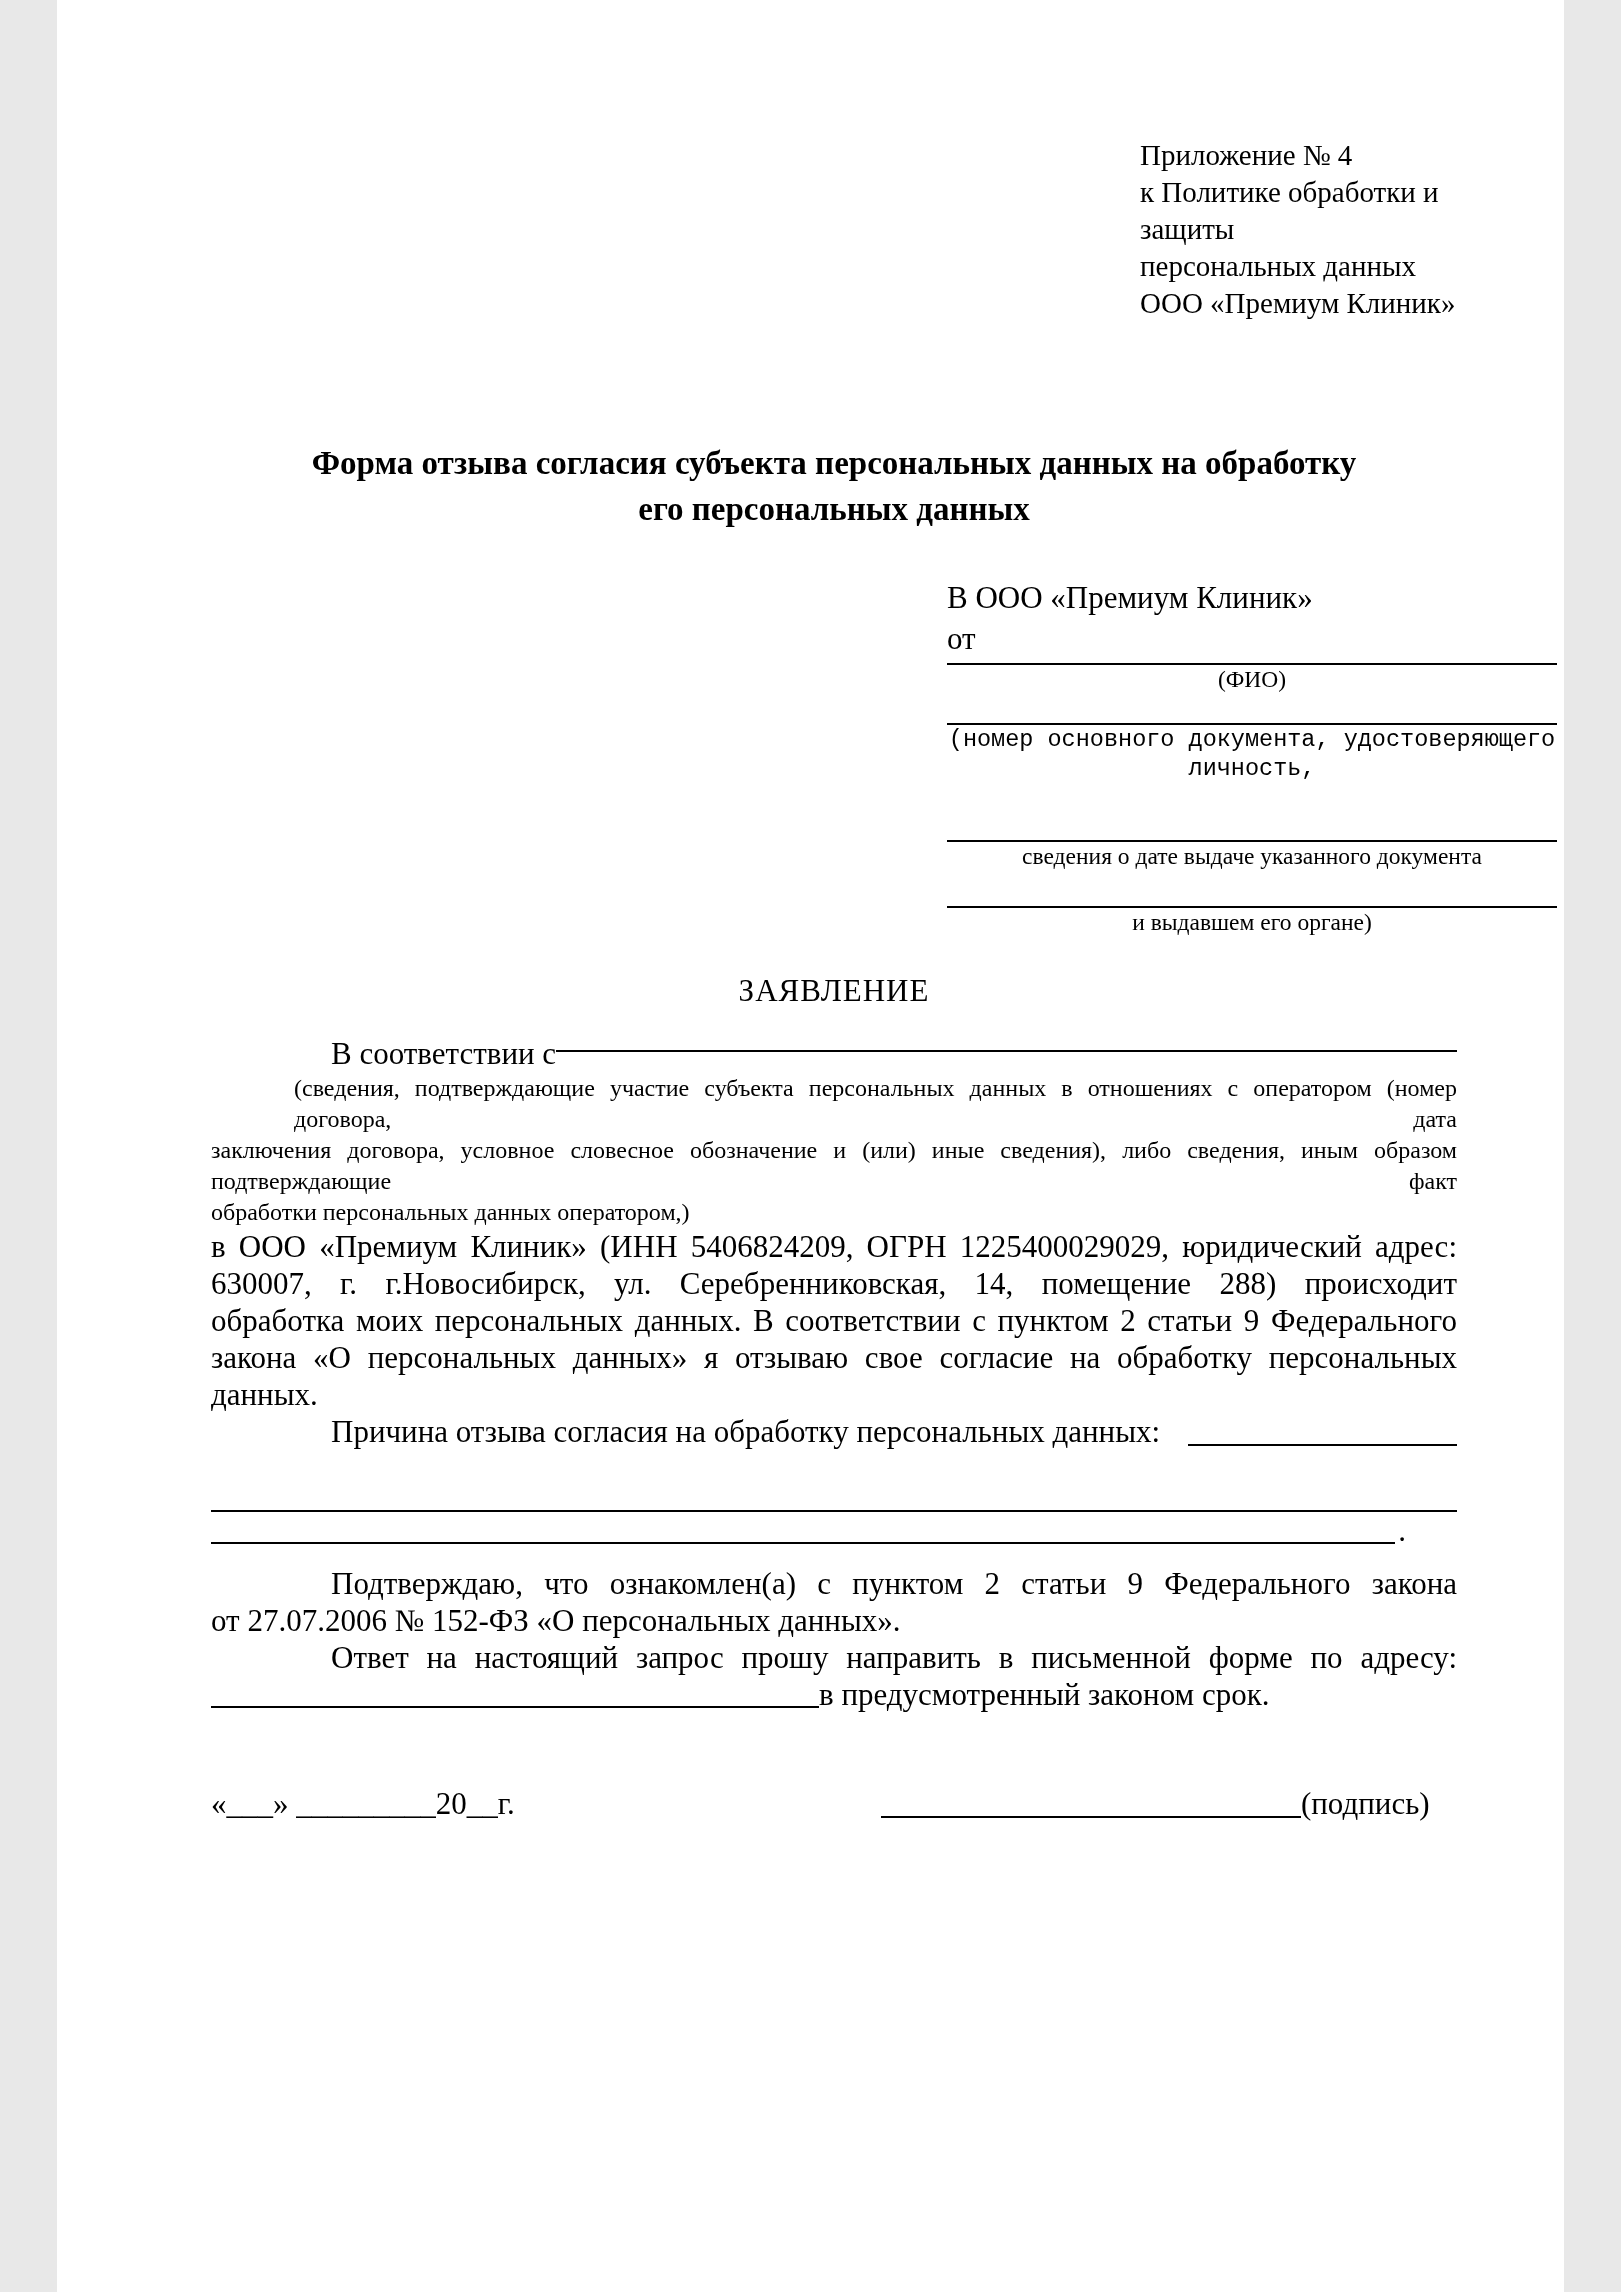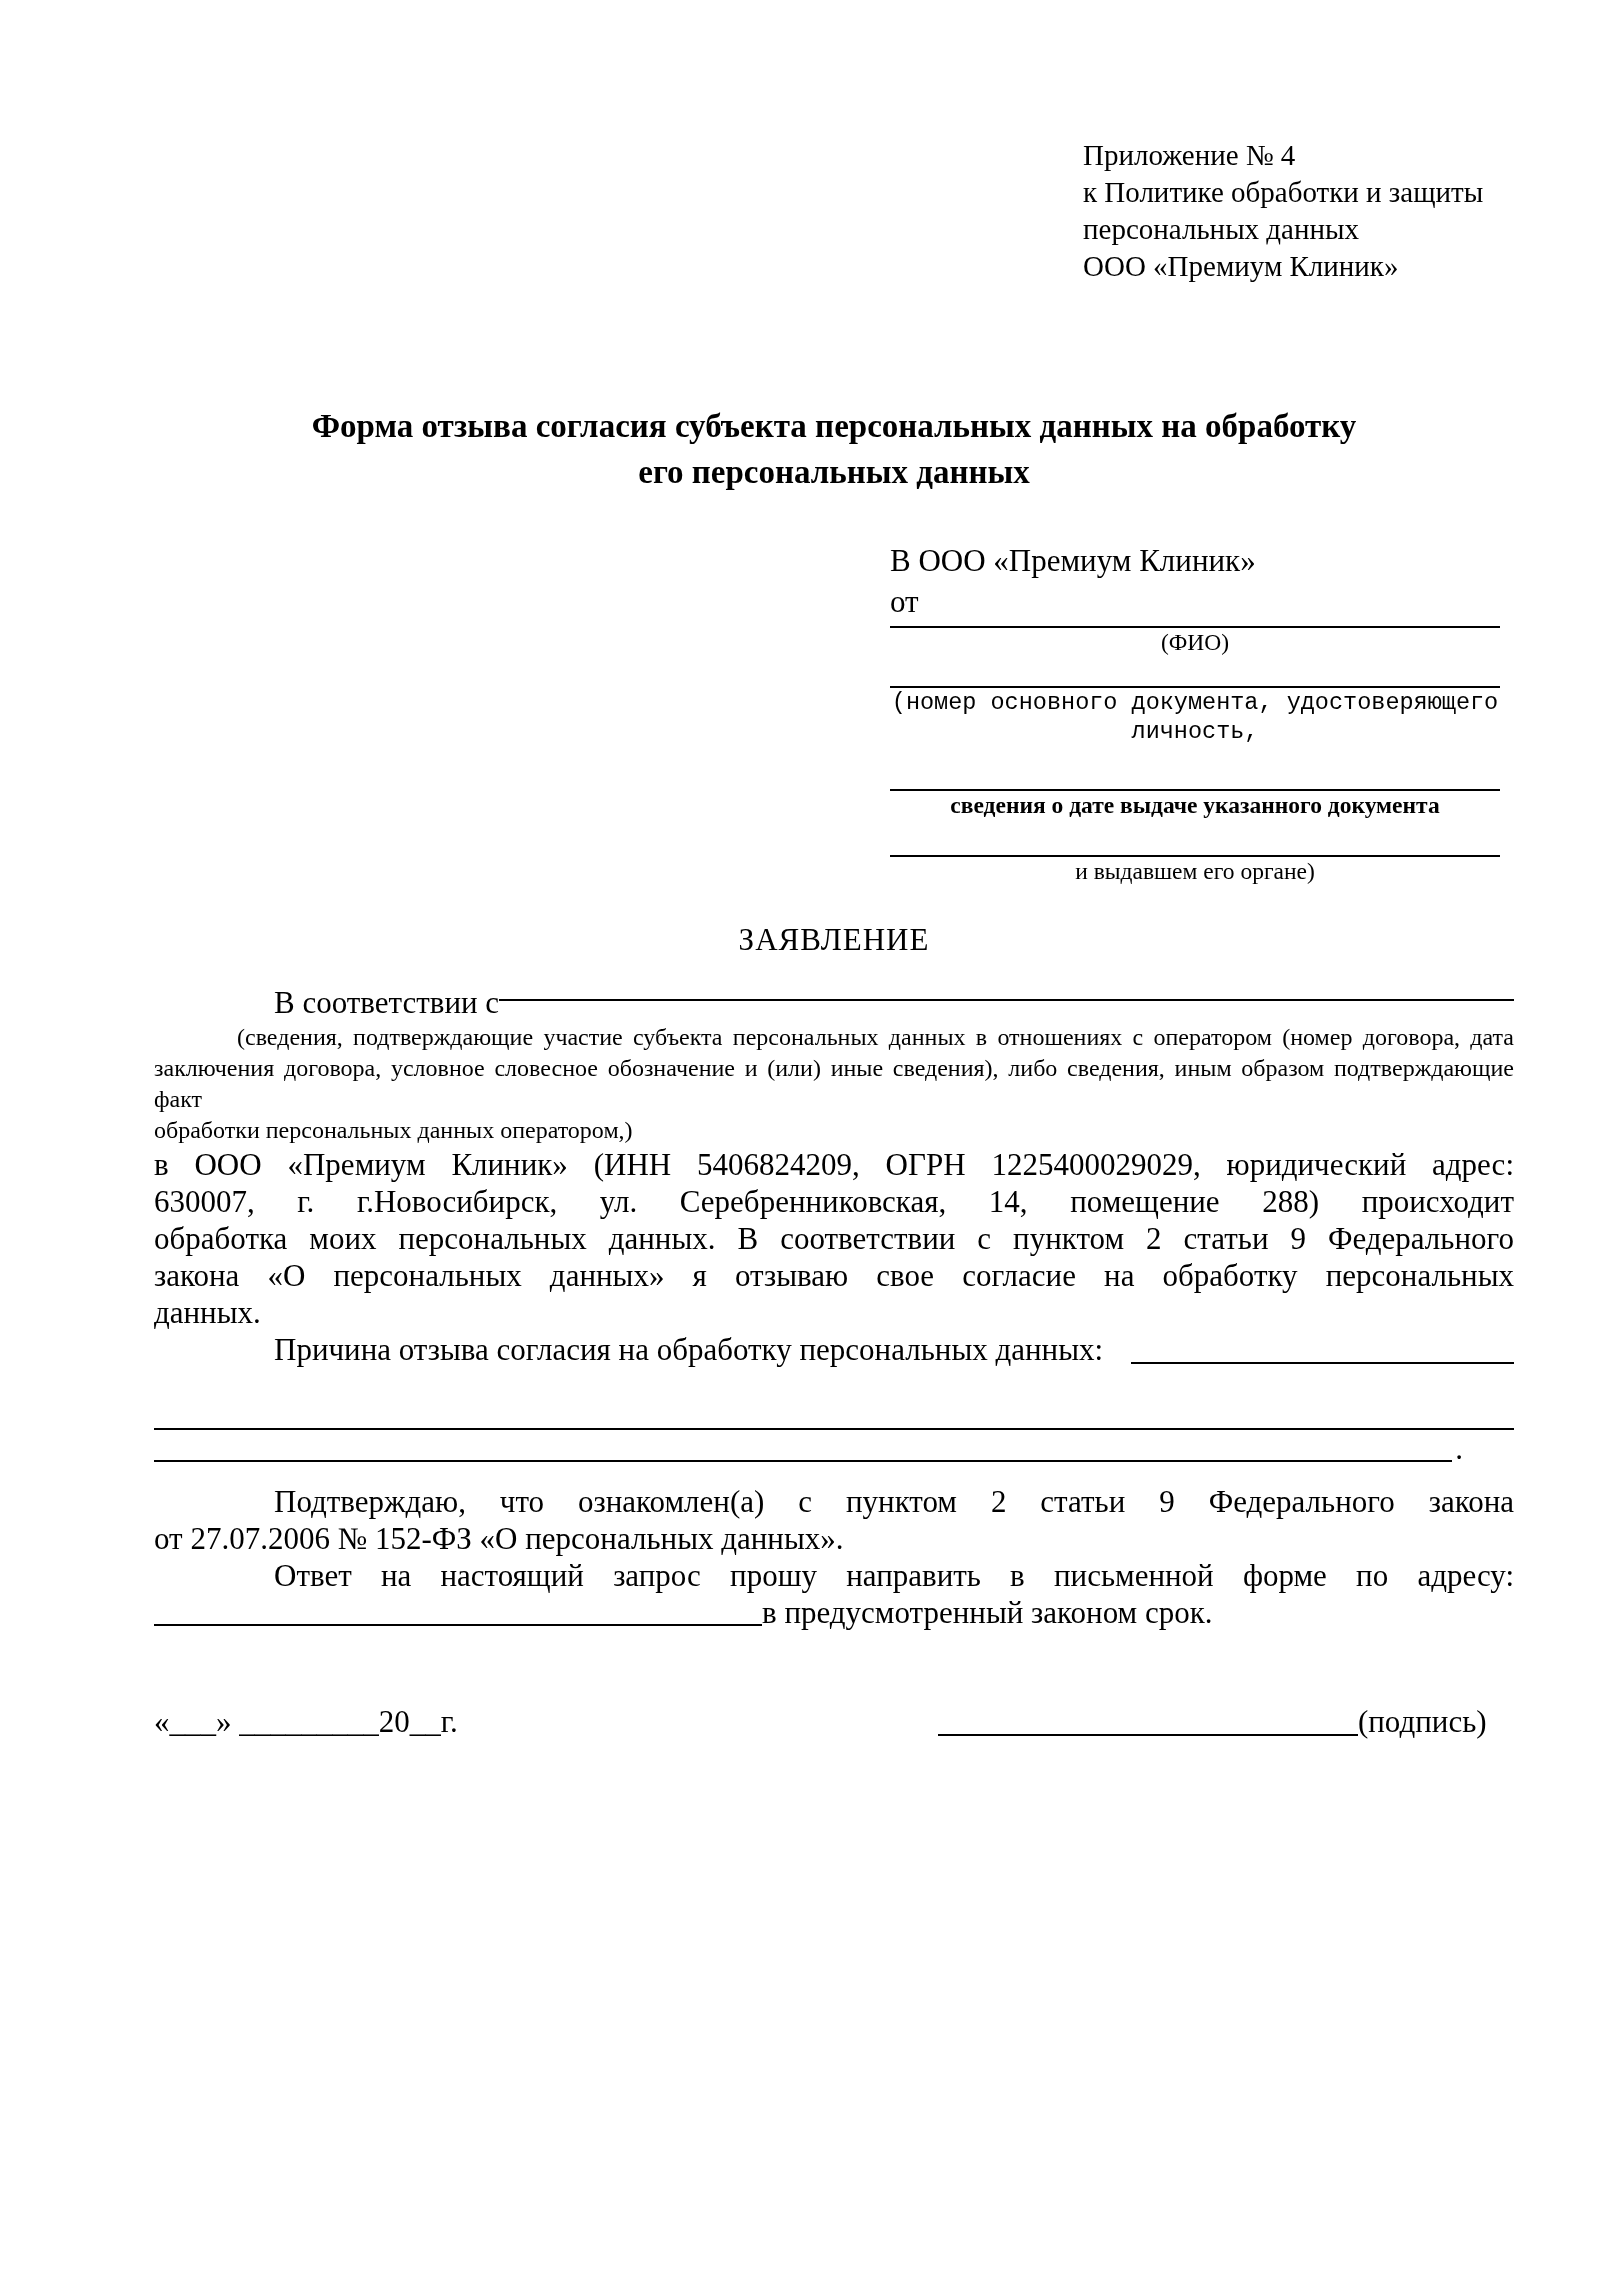--- a/index.html
+++ b/index.html
@@ -1,29 +1,29 @@
 <!DOCTYPE html>
 <html><head>
 <meta charset="utf-8">
 <style>
   html,body{margin:0;padding:0;background:#e8e8e8;}
   .page{
-    width:1621px;height:2293px;background:#ffffff;margin:0 auto;
+    width:1507px;height:2293px;background:#ffffff;margin:0 auto;
     font-family:"Liberation Serif","DejaVu Serif",serif;color:#000;
     font-size:31px;box-sizing:border-box;
     padding:137px 107px 0 154px;position:relative;
   }
   .appendix{margin-left:929px;font-size:29px;line-height:37px;}
   .title{margin:118px 0 0 0;text-align:center;font-weight:bold;font-size:33px;line-height:46px;}
   .addressee{width:610px;margin-left:736px;margin-top:45px;line-height:41px;}
   .fline{border-bottom:2px solid #000;height:2px;}
   .fcap{font-size:23.5px;line-height:29px;text-align:center;}
   .f1 .fline{margin-top:2px;}
   .f2{margin-top:27.4px;font-family:Liberation Mono, monospace;}
-  .f3{margin-top:41px;font-weight:bold;}
+  .f3{margin-top:55px;}
   .f4{margin-top:33px;}
   .zayav{text-align:center;margin-top:33px;line-height:41px;letter-spacing:1px;}
   .row{display:flex;align-items:flex-end;line-height:37px;}
   .row .lbl{white-space:nowrap;}
   .fill{flex:1;border-bottom:2.9px solid #000;margin-bottom:4.9px;}
   .introrow{margin-top:23px;height:39px;align-items:center;}
   .indlbl{padding-left:120px;}
   .note{font-size:24px;line-height:31px;}
   .note .ind{padding-left:83px;}
   .j{text-align:justify;text-align-last:justify;}

